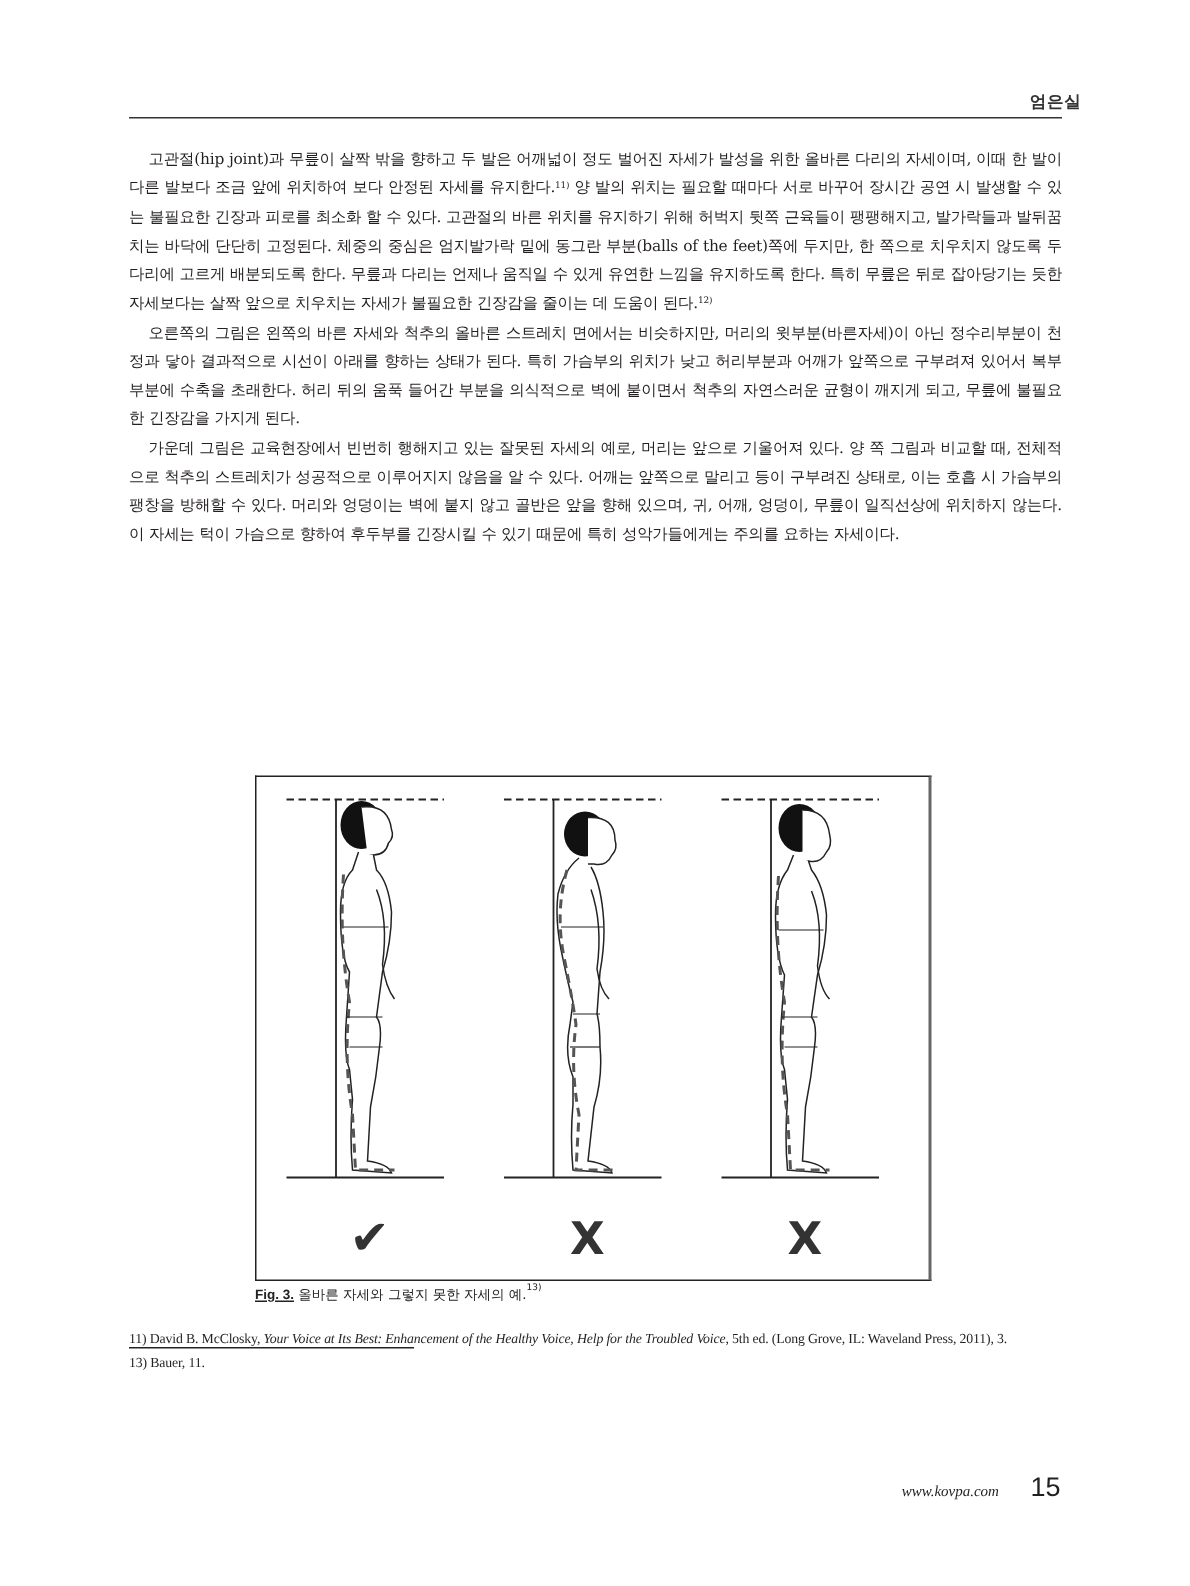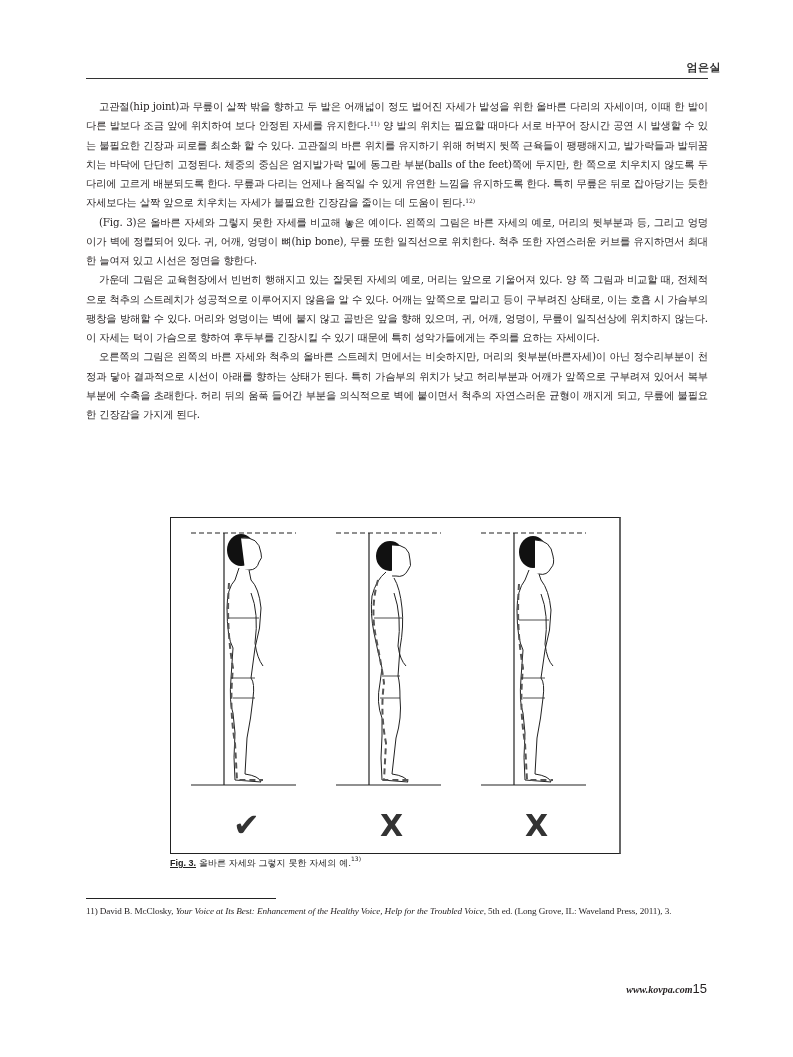--- a/index.html
+++ b/index.html
@@ -12,38 +12,37 @@
                text-align: justify; letter-spacing: -0.15px; }
   .body-text p { margin: 0; text-indent: 13px; }
   sup { font-size: 6px; vertical-align: top; position: relative; top: -2px; }
   .figure { position: absolute; left: 170px; top: 517px; width: 451px; height: 337px; border: 1px solid #222;
             border-right: 2px solid #666; box-sizing: border-box; background: #fff; }
   .figure svg { position: absolute; left: 0; top: 0; }
   .caption { position: absolute; left: 170px; top: 857px; font-family: "DejaVu Sans", "Liberation Sans", sans-serif;
              font-size: 9px; color: #222; }
   .caption b { font-family: "Liberation Sans", sans-serif; text-decoration: underline; }
   .fn-rule { position: absolute; left: 86px; top: 898px; width: 190px; height: 1px; background: #222; }
-  .footnotes { position: absolute; left: 86px; top: 903px; width: 622px; font-size: 9.2px; line-height: 16px;
+  .footnotes { position: absolute; left: 86px; top: 884px; width: 622px; font-size: 9.2px; line-height: 16px;
                font-family: "Liberation Serif", serif; letter-spacing: -0.1px; }
   .fn { margin: 0; padding-left: 14px; text-indent: -14px; }
   .footer { position: absolute; right: 86px; top: 981px; font-size: 11px; }
-  .footer .url { font-family: "Liberation Serif", serif; font-style: italic; font-size: 10px; margin-right: 0; font-weight: bold; }
-  .footer .pg { font-family: "Liberation Sans", sans-serif; font-size: 13px; }
+  .footer .url { font-family: "Liberation Serif", serif; font-style: italic; font-size: 10px; margin-right: 21px; }
+  .footer .pg { font-family: "Liberation Sans", sans-serif; font-size: 18px; }
 </style>
 </head>
 <body>
 
 <div class="header-title">엄은실</div>
 <div class="header-rule"></div>
 
 <div class="body-text">
   <p><span>고관절(hip joint)과 무릎이 살짝 밖을 향하고 두 발은 어깨넓이 정도 벌어진 자세가 발성을 위한 올바른 다리의 자세이며, 이때 한 발이 다른 발보다 조금 앞에 위치하여 보다 안정된 자세를 유지한다.</span><sup>11)</sup><span> 양 발의 위치는 필요할 때마다 서로 바꾸어 장시간 공연 시 발생할 수 있는 불필요한 긴장과 피로를 최소화 할 수 있다. 고관절의 바른 위치를 유지하기 위해 허벅지 뒷쪽 근육들이 팽팽해지고, 발가락들과 발뒤꿈치는 바닥에 단단히 고정된다. 체중의 중심은 엄지발가락 밑에 동그란 부분(balls of the feet)쪽에 두지만, 한 쪽으로 치우치지 않도록 두 다리에 고르게 배분되도록 한다. 무릎과 다리는 언제나 움직일 수 있게 유연한 느낌을 유지하도록 한다. 특히 무릎은 뒤로 잡아당기는 듯한 자세보다는 살짝 앞으로 치우치는 자세가 불필요한 긴장감을 줄이는 데 도움이 된다.</span><sup>12)</sup></p>
-  <p>(Fig. 3)은 올바른 자세와 그렇지 못한 자세를 비교해 놓은 예이다. 왼쪽의 그림은 바른 자세의 예로, 머리의 뒷부분과 등, 그리고 엉덩이가 벽에 정렬되어 있다. 귀, 어깨, 엉덩이 뼈(hip bone), 무릎 또한 일직선으로 위치한다. 척추 또한 자연스러운 커브를 유지하면서 최대한 늘여져 있고 시선은 정면을 향한다.</p>
+  <p>오른쪽의 그림은 왼쪽의 바른 자세와 척추의 올바른 스트레치 면에서는 비슷하지만, 머리의 윗부분(바른자세)이 아닌 정수리부분이 천정과 닿아 결과적으로 시선이 아래를 향하는 상태가 된다. 특히 가슴부의 위치가 낮고 허리부분과 어깨가 앞쪽으로 구부려져 있어서 복부부분에 수축을 초래한다. 허리 뒤의 움푹 들어간 부분을 의식적으로 벽에 붙이면서 척추의 자연스러운 균형이 깨지게 되고, 무릎에 불필요한 긴장감을 가지게 된다.</p>
   <p>가운데 그림은 교육현장에서 빈번히 행해지고 있는 잘못된 자세의 예로, 머리는 앞으로 기울어져 있다. 양 쪽 그림과 비교할 때, 전체적으로 척추의 스트레치가 성공적으로 이루어지지 않음을 알 수 있다. 어깨는 앞쪽으로 말리고 등이 구부려진 상태로, 이는 호흡 시 가슴부의 팽창을 방해할 수 있다. 머리와 엉덩이는 벽에 붙지 않고 골반은 앞을 향해 있으며, 귀, 어깨, 엉덩이, 무릎이 일직선상에 위치하지 않는다. 이 자세는 턱이 가슴으로 향하여 후두부를 긴장시킬 수 있기 때문에 특히 성악가들에게는 주의를 요하는 자세이다.</p>
-  <p>오른쪽의 그림은 왼쪽의 바른 자세와 척추의 올바른 스트레치 면에서는 비슷하지만, 머리의 윗부분(바른자세)이 아닌 정수리부분이 천정과 닿아 결과적으로 시선이 아래를 향하는 상태가 된다. 특히 가슴부의 위치가 낮고 허리부분과 어깨가 앞쪽으로 구부려져 있어서 복부부분에 수축을 초래한다. 허리 뒤의 움푹 들어간 부분을 의식적으로 벽에 붙이면서 척추의 자연스러운 균형이 깨지게 되고, 무릎에 불필요한 긴장감을 가지게 된다.</p>
 </div>
 
 <div class="figure">
   <svg width="451" height="337" viewBox="0 0 451 337">
     <defs>
       <g id="fig-base">
 
         <line x1="20" y1="15" x2="125" y2="15" stroke="#222" stroke-width="1.2" stroke-dasharray="5,3"></line>
         <line x1="53" y1="15" x2="53" y2="267" stroke="#222" stroke-width="1.2"></line>
         <line x1="20" y1="267" x2="125" y2="267" stroke="#222" stroke-width="1.2"></line>
@@ -91,17 +90,18 @@
   </svg>
 </div>
 
 <div class="caption">
   <b>Fig. 3.</b><span> 올바른 자세와 그렇지 못한 자세의 예.</span><sup>13)</sup>
 </div>
 
 <div class="fn-rule"></div>
 <div class="footnotes">
   <p class="fn"><span>11)</span><span> David B. McClosky, </span><i>Your Voice at Its Best: Enhancement of the Healthy Voice, Help for the Troubled Voice</i><span>, 5th ed. (Long Grove, IL: Waveland Press, 2011), 3.</span></p>
+  <p class="fn"><span>13)</span><span> Bauer, 11.</span></p>
 </div>
 
 <div class="footer">
   <span class="url">www.kovpa.com</span><span class="pg">15</span>
 </div>
 
 </body></html>

